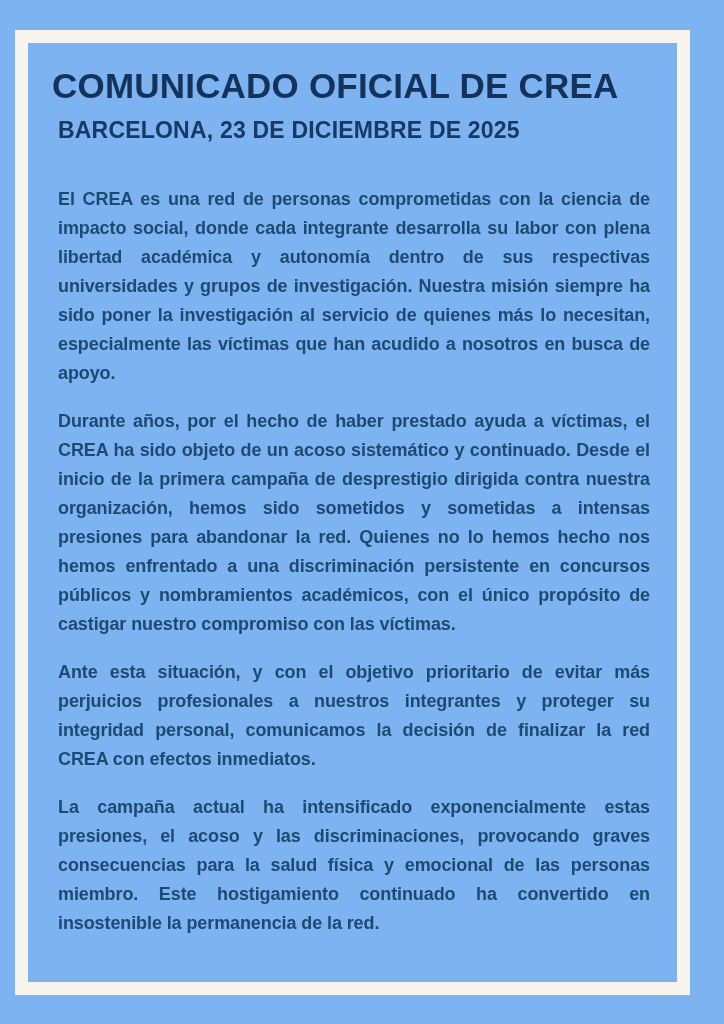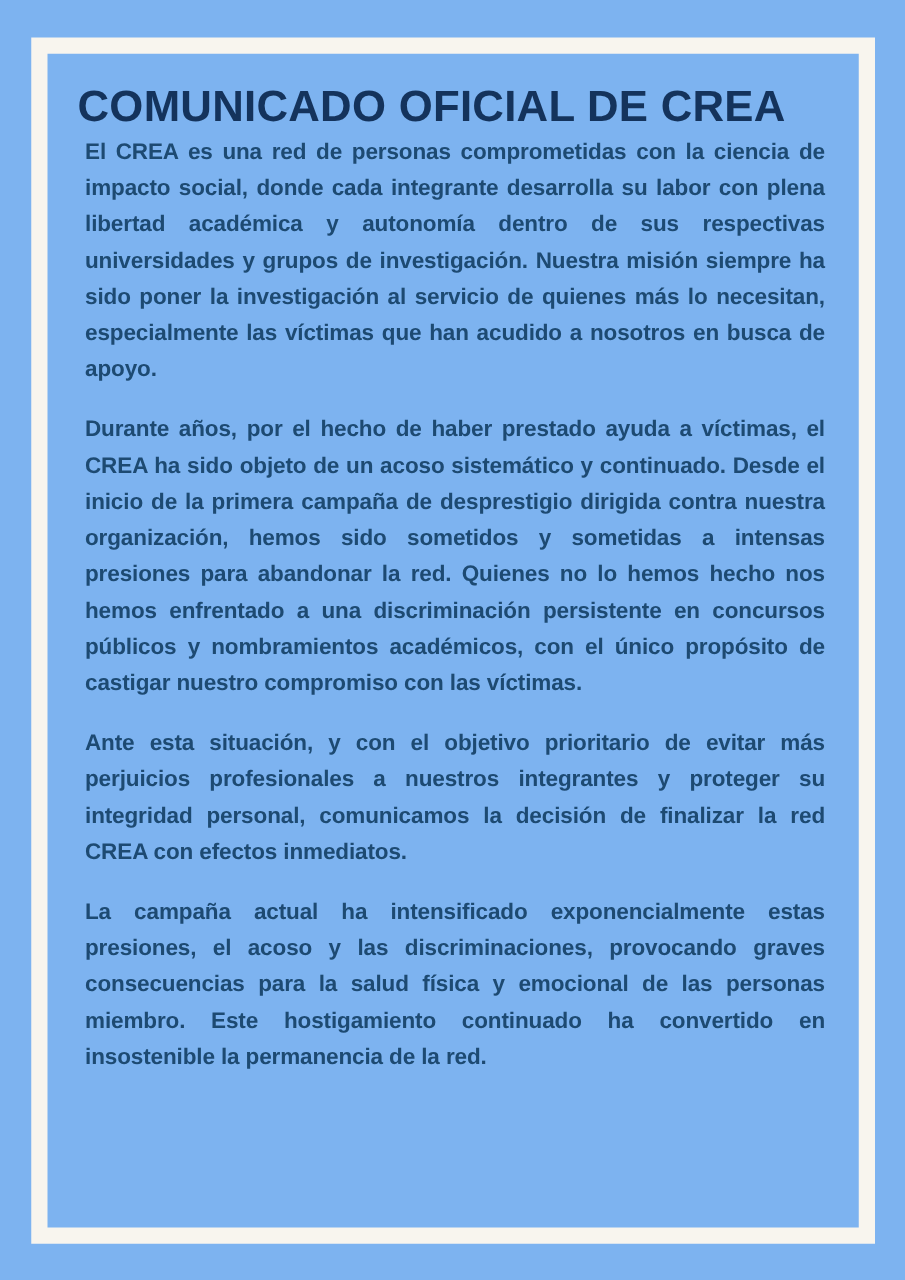--- a/index.html
+++ b/index.html
@@ -9,21 +9,21 @@
   body {
     width: 724px;
     height: 1024px;
     background: #7db3f0;
     font-family: "Liberation Sans", sans-serif;
     overflow: hidden;
     position: relative;
   }
   .doc-frame {
     position: absolute;
-    left: 25px;
+    left: 15px;
     top: 30px;
     width: 649px;   
     height: 939px;  
     border: 13px solid #f8f5ee;
     background: #7db3f0;
     box-sizing: content-box;
   }
   .doc-content {
     padding: 22px 27px 0 24px;
   }
@@ -39,20 +39,21 @@
   h2.doc-dateline {
     margin: 10px 0 0 6px;
     font-size: 23px;
     line-height: 1.2;
     font-weight: 700;
     letter-spacing: 0.2px;
     color: #163a63;
     white-space: nowrap;
   }
   .doc-body {
+    margin-top: 40px;
     padding: 0 0 0 6px;
   }
   .doc-body p {
     margin: 0 0 19px 0;
     font-size: 18px;
     line-height: 29px;
     font-weight: 700;
     letter-spacing: -0.1px;
     color: #1d4a72;
     text-align: justify;
@@ -60,20 +61,21 @@
   }
 </style>
 </head>
 <body>
 
 <div class="doc-frame">
   <div class="doc-content">
 
     <h1 class="doc-title">COMUNICADO OFICIAL DE CREA</h1>
 
+    <h2 class="doc-dateline">BARCELONA, 23 DE DICIEMBRE DE 2025</h2>
 
     <div class="doc-body">
       <p>El CREA es una red de personas comprometidas con la ciencia de impacto social, donde cada integrante desarrolla su labor con plena libertad académica y autonomía dentro de sus respectivas universidades y grupos de investigación. Nuestra misión siempre ha sido poner la investigación al servicio de quienes más lo necesitan, especialmente las víctimas que han acudido a nosotros en busca de apoyo.</p>
       <p>Durante años, por el hecho de haber prestado ayuda a víctimas, el CREA ha sido objeto de un acoso sistemático y continuado. Desde el inicio de la primera campaña de desprestigio dirigida contra nuestra organización, hemos sido sometidos y sometidas a intensas presiones para abandonar la red. Quienes no lo hemos hecho nos hemos enfrentado a una discriminación persistente en concursos públicos y nombramientos académicos, con el único propósito de castigar nuestro compromiso con las víctimas.</p>
       <p>Ante esta situación, y con el objetivo prioritario de evitar más perjuicios profesionales a nuestros integrantes y proteger su integridad personal, comunicamos la decisión de finalizar la red CREA con efectos inmediatos.</p>
       <p>La campaña actual ha intensificado exponencialmente estas presiones, el acoso y las discriminaciones, provocando graves consecuencias para la salud física y emocional de las personas miembro. Este hostigamiento continuado ha convertido en insostenible la permanencia de la red.</p>
     </div>
 
   </div>
 </div>

